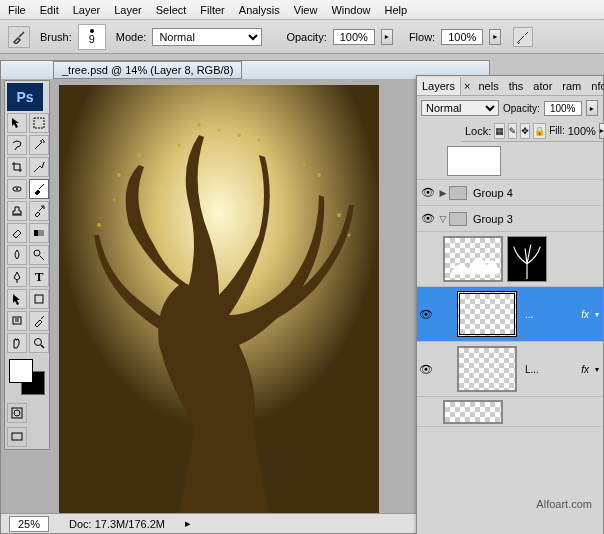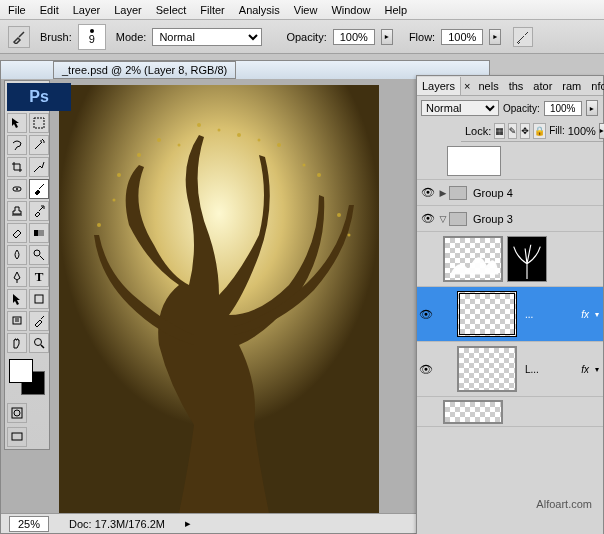--- a/index.html
+++ b/index.html
@@ -14,21 +14,21 @@
 .brush-prev { width:28px; height:26px; border:1px solid #aaa; background:#fff; display:flex; flex-direction:column; align-items:center; justify-content:center; font-size:9px; }
 .brush-prev .dot { width:4px; height:4px; background:#000; border-radius:50%; }
 .arrow-btn { width:12px; height:16px; background:linear-gradient(#f0f0f0,#d0d0d0); border:1px solid #888; display:flex; align-items:center; justify-content:center; font-size:8px; }
 .mini-ic { width:20px; height:20px; border:1px solid #aaa; background:#e0e0e0; display:flex; align-items:center; justify-content:center; }
 
 .doc-win { position:absolute; left:0; top:60px; width:490px; height:474px; background:#b0b0b0; border:1px solid #888; }
 .doc-tab { position:absolute; left:52px; top:0; height:18px; background:linear-gradient(#e8f0f8,#d0dce8); border:1px solid #888; padding:2px 8px; display:flex; align-items:center; font-size:11px; }
 .doc-title { background:linear-gradient(#e8f0f8,#d0dce8); height:18px; }
 
 .toolbox { position:absolute; left:4px; top:80px; width:46px; background:linear-gradient(#d8d8d8,#cccccc); border:1px solid #888; padding:2px; z-index:5; }
-.ps-logo { width:64px; height:28px; background:#0a2a5c; color:#9cc8ff; font-weight:bold; font-size:16px; display:flex; align-items:center; justify-content:center; margin-bottom:2px; }
+.ps-logo { width:36px; height:28px; background:#0a2a5c; color:#9cc8ff; font-weight:bold; font-size:14px; display:flex; align-items:center; justify-content:center; margin-bottom:2px; }
 .tool-grid { display:grid; grid-template-columns:20px 20px; gap:2px; }
 .tool { width:20px; height:20px; background:#d8d8d8; border:1px solid #aaa; display:flex; align-items:center; justify-content:center; font-size:12px; cursor:default; }
 .tool.sel { background:#fff; border:1px solid #666; }
 .swatches { position:relative; width:42px; height:42px; margin-top:4px; }
 .sw-fg { position:absolute; left:2px; top:2px; width:24px; height:24px; background:#fff; border:1px solid #000; z-index:2; }
 .sw-bg { position:absolute; left:14px; top:14px; width:24px; height:24px; background:#000; border:1px solid #666; }
 .qm { width:20px; height:20px; border:1px solid #aaa; display:flex; align-items:center; justify-content:center; margin-top:4px; }
 
 .canvas { position:absolute; left:58px; top:24px; width:320px; height:428px; background:radial-gradient(ellipse at 50% 35%, #fdf8d8 0%, #e8d898 25%, #b8a050 55%, #685020 80%, #302008 100%); overflow:hidden; }
 .canvas svg { width:100%; height:100%; }
@@ -104,21 +104,21 @@
   <div class="mini-ic" style="margin-left:6px">
     <svg width="14" height="14" viewBox="0 0 14 14">
         <path d="M2 12 L8 6 M9 5 L12 2 M3 11 L1 13 M4 12 L2 14" stroke="#333" stroke-width="1" fill="none"></path>
       </svg>
   </div>
 </div>
 
 <div class="doc-win">
   <div class="doc-title"></div>
   <div class="doc-tab">
-    <span>_tree.psd @ 2% (Layer 8, RGB/8)</span>
+    <span>_tree.psd @ 14% (Layer 8, RGB/8)</span>
   </div>
   <div class="canvas">
     <svg viewBox="0 0 320 428">
       <defs>
         <radialGradient id="bg" cx="50%" cy="30%">
             <stop offset="0%" stop-color="#fdf8d0"></stop>
             <stop offset="40%" stop-color="#d8c070"></stop>
             <stop offset="100%" stop-color="#403010"></stop>
           </radialGradient>
       </defs>

